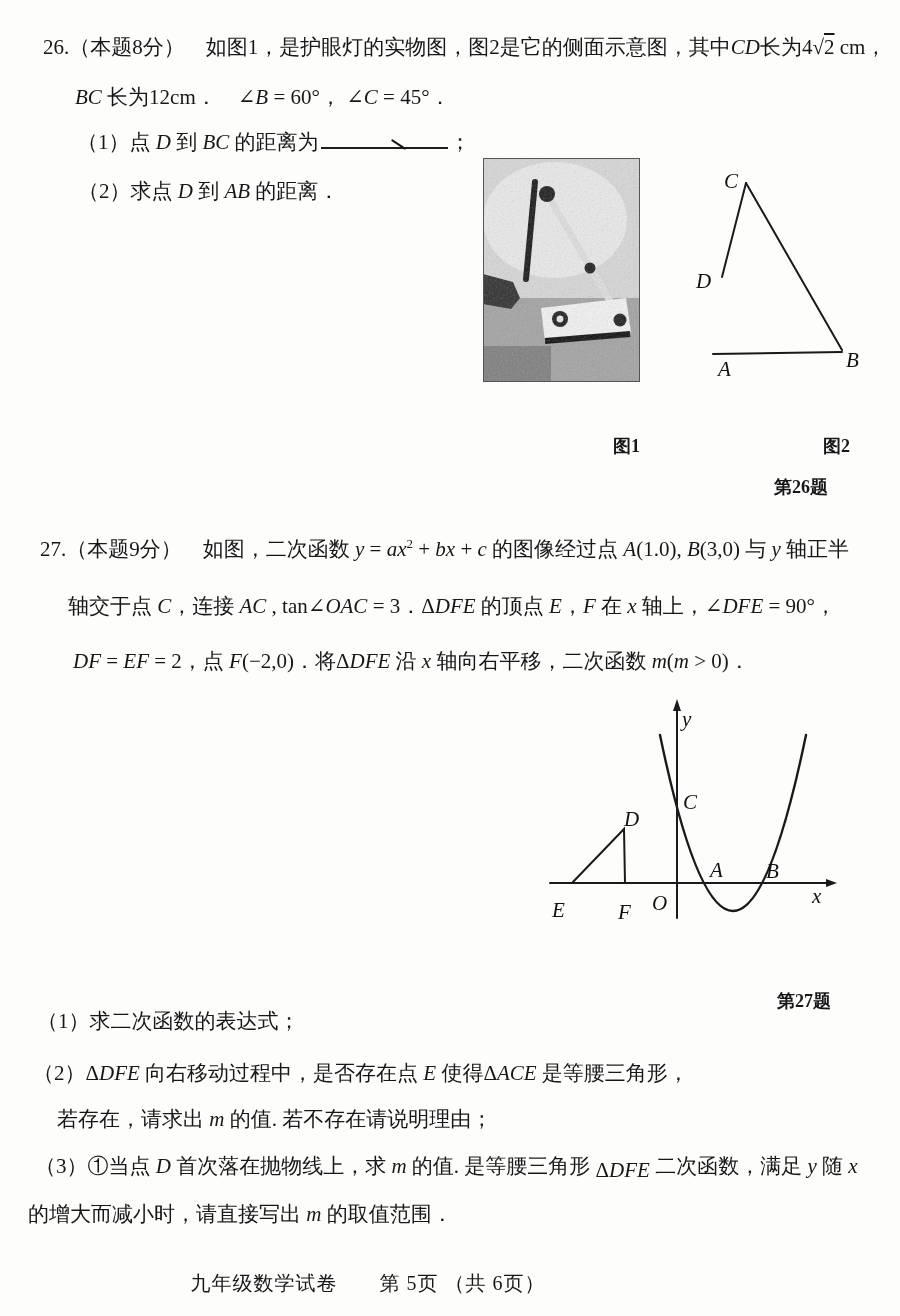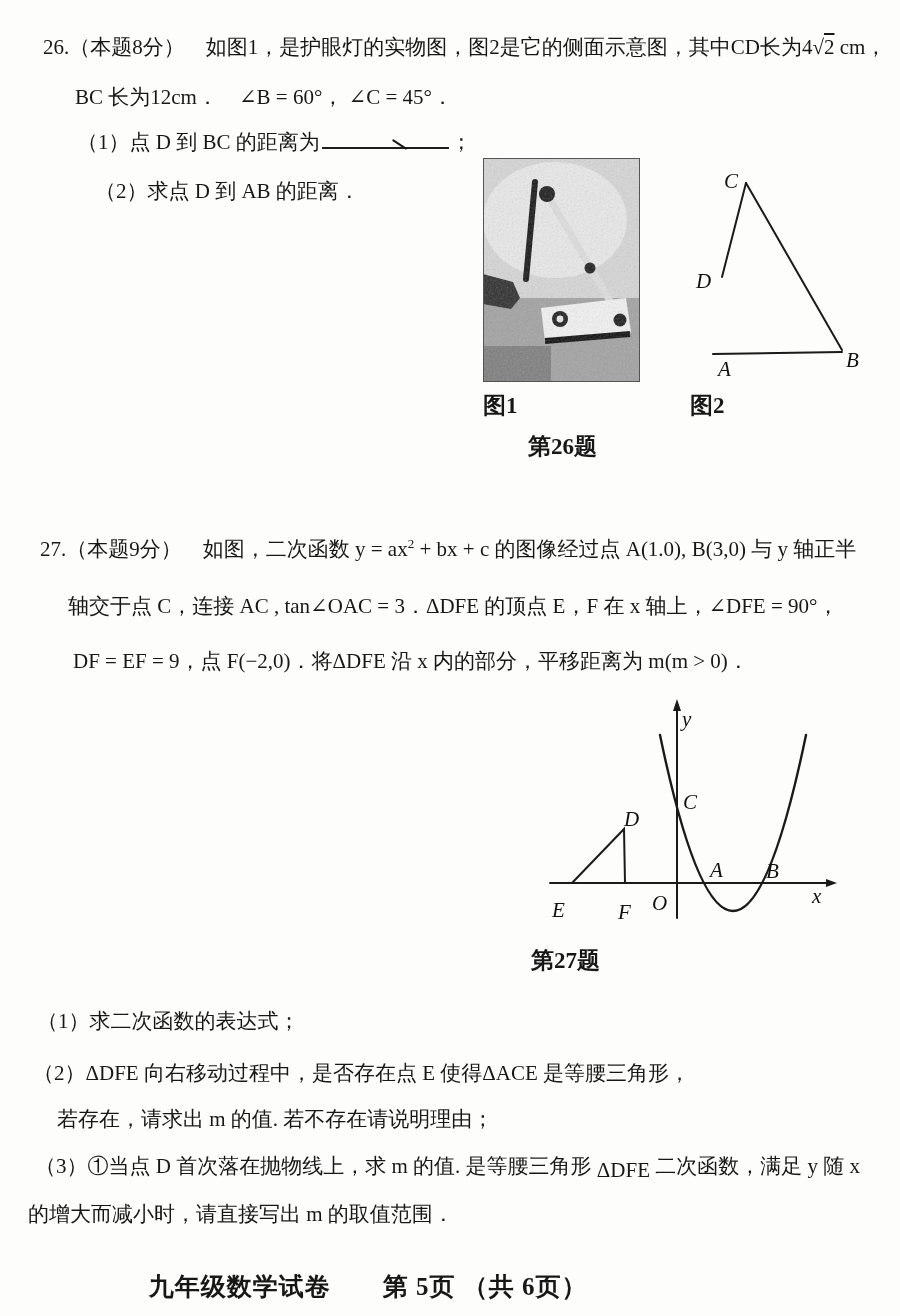--- a/index.html
+++ b/index.html
@@ -1,51 +1,51 @@
 <!DOCTYPE html>
 <html><head>
 <meta charset="utf-8">
 <style>
   html,body{margin:0;padding:0;}
   body{
     width:900px;height:1316px;position:relative;background:#fdfdfc;
     font-family:"Liberation Serif","DejaVu Serif",serif;color:#171717;overflow:hidden;
   }
   .line{position:absolute;font-size:21px;line-height:1.25;white-space:nowrap;color:#171717;}
-  .it{}
+  .it{font-style:italic;}
   .sup{font-size:0.62em;vertical-align:super;}
   .ov{text-decoration:overline;}
   .low{position:relative;top:4px;}
-  .cap{position:absolute;font-weight:bold;font-size:23px;text-align:left;white-space:nowrap;}
+  .cap{position:absolute;font-weight:bold;font-size:18px;text-align:right;white-space:nowrap;margin-top:44px;}
   .blank{
     display:inline-block;width:127px;height:0.85em;position:relative;
     border-bottom:2px solid #1d1d1d;margin:0 2px;vertical-align:baseline;
   }
   .blank .mark{
     position:absolute;left:56%;bottom:6px;width:17px;height:2.4px;background:#161616;
     transform:rotate(33deg);transform-origin:left top;border-radius:2px;
   }
   .footer{
     position:absolute;left:0;top:1270px;width:736px;text-align:center;
-    font-weight:bold;font-size:25px;letter-spacing:1px;
+    font-weight:normal;font-size:20px;letter-spacing:1px;
   }
   svg{position:absolute;overflow:visible;}
   svg text{font-family:"Liberation Serif","DejaVu Serif",serif;font-style:italic;font-size:21px;fill:#111;}
   .diagram-line{stroke:#1a1a1a;stroke-width:2;fill:none;stroke-linecap:round;}
 </style>
 </head>
 <body>
 
 <div>
   <div class="line" style="left:43px;top:34px"><span>26.（本题8分）　如图1，是护眼灯的实物图，图2是它的侧面示意图，其中</span><span class="it">CD</span><span>长为4</span><span>√</span><span class="ov">2</span><span> cm，</span></div>
   <div class="line" style="left:75px;top:84px"><span class="it">BC</span><span> 长为12cm．　∠</span><span class="it">B</span><span> = 60°， ∠</span><span class="it">C</span><span> = 45°．</span></div>
 
   <div class="line" style="left:77px;top:129px"><span><span>（1）点 </span><span class="it">D</span><span> 到 </span><span class="it">BC</span><span> 的距离为</span></span><span class="blank"><span class="mark"></span></span><span>；</span></div>
 
-  <div class="line" style="left:95px;top:178px"><span>（2）求点 </span><span class="it">D</span><span> 到 </span><span class="it">AB</span><span> 的距离．</span></div>
+  <div class="line" style="left:78px;top:178px"><span>（2）求点 </span><span class="it">D</span><span> 到 </span><span class="it">AB</span><span> 的距离．</span></div>
 
   <svg width="157" height="224" style="left:483px;top:158px" viewBox="0 0 157 224">
     <defs>
       <filter id="grain" x="0" y="0" width="100%" height="100%">
         <feTurbulence type="fractalNoise" baseFrequency="0.55" numOctaves="3" seed="7" stitchTiles="stitch"></feTurbulence>
         <feColorMatrix type="saturate" values="0"></feColorMatrix>
         <feComponentTransfer>
             <feFuncA type="linear" slope="0.55" intercept="0"></feFuncA>
           </feComponentTransfer>
       </filter>
@@ -85,21 +85,21 @@
   </svg>
 
   <div class="cap" style="left:483px;top:390px;width:157px">图1</div>
   <div class="cap" style="left:690px;top:390px;width:160px">图2</div>
   <div class="cap" style="left:528px;top:431px;width:300px">第26题</div>
 </div>
 
 <div>
   <div class="line" style="left:40px;top:536px"><span>27.（本题9分）　如图，二次函数 </span><span class="it">y</span><span> = </span><span class="it">ax</span><span class="sup">2</span><span> + </span><span class="it">bx</span><span> + </span><span class="it">c</span><span> 的图像经过点 </span><span class="it">A</span><span>(1.0), </span><span class="it">B</span><span>(3,0)</span><span> 与 </span><span class="it">y</span><span> 轴正半</span></div>
   <div class="line" style="left:68px;top:593px"><span>轴交于点 </span><span class="it">C</span><span>，连接 </span><span class="it">AC</span><span> , tan∠</span><span class="it">OAC</span><span> = 3．Δ</span><span class="it">DFE</span><span> 的顶点 </span><span class="it">E</span><span>，</span><span class="it">F</span><span> 在 </span><span class="it">x</span><span> 轴上，∠</span><span class="it">DFE</span><span> = 90°，</span></div>
-  <div class="line" style="left:73px;top:648px"><span class="it">DF</span><span> = </span><span class="it">EF</span><span> = 9，点 </span><span class="it">F</span><span>(−2,0)．将Δ</span><span class="it">DFE</span><span> 沿 </span><span class="it">x</span><span> 内的部分，平移距离为 </span><span class="it">m</span><span>(</span><span class="it">m</span><span> &gt; 0)．</span></div>
+  <div class="line" style="left:73px;top:648px"><span class="it">DF</span><span> = </span><span class="it">EF</span><span> = 2，点 </span><span class="it">F</span><span>(−2,0)．将Δ</span><span class="it">DFE</span><span> 沿 </span><span class="it">x</span><span> 轴向右平移，二次函数 </span><span class="it">m</span><span>(</span><span class="it">m</span><span> &gt; 0)．</span></div>
 
   <svg width="305" height="245" style="left:540px;top:695px" viewBox="0 0 305 245">
 
     <line class="diagram-line" x1="137" y1="223" x2="137" y2="12"></line>
     <polygon points="137,4 133,16 141,16" fill="#1a1a1a"></polygon>
     <line class="diagram-line" x1="10" y1="188" x2="290" y2="188"></line>
     <polygon points="297,188 286,184 286,192" fill="#1a1a1a"></polygon>
 
     <path d="M120,40 Q193,392 266,40" class="diagram-line" style="stroke-width:2.4"></path>
 

